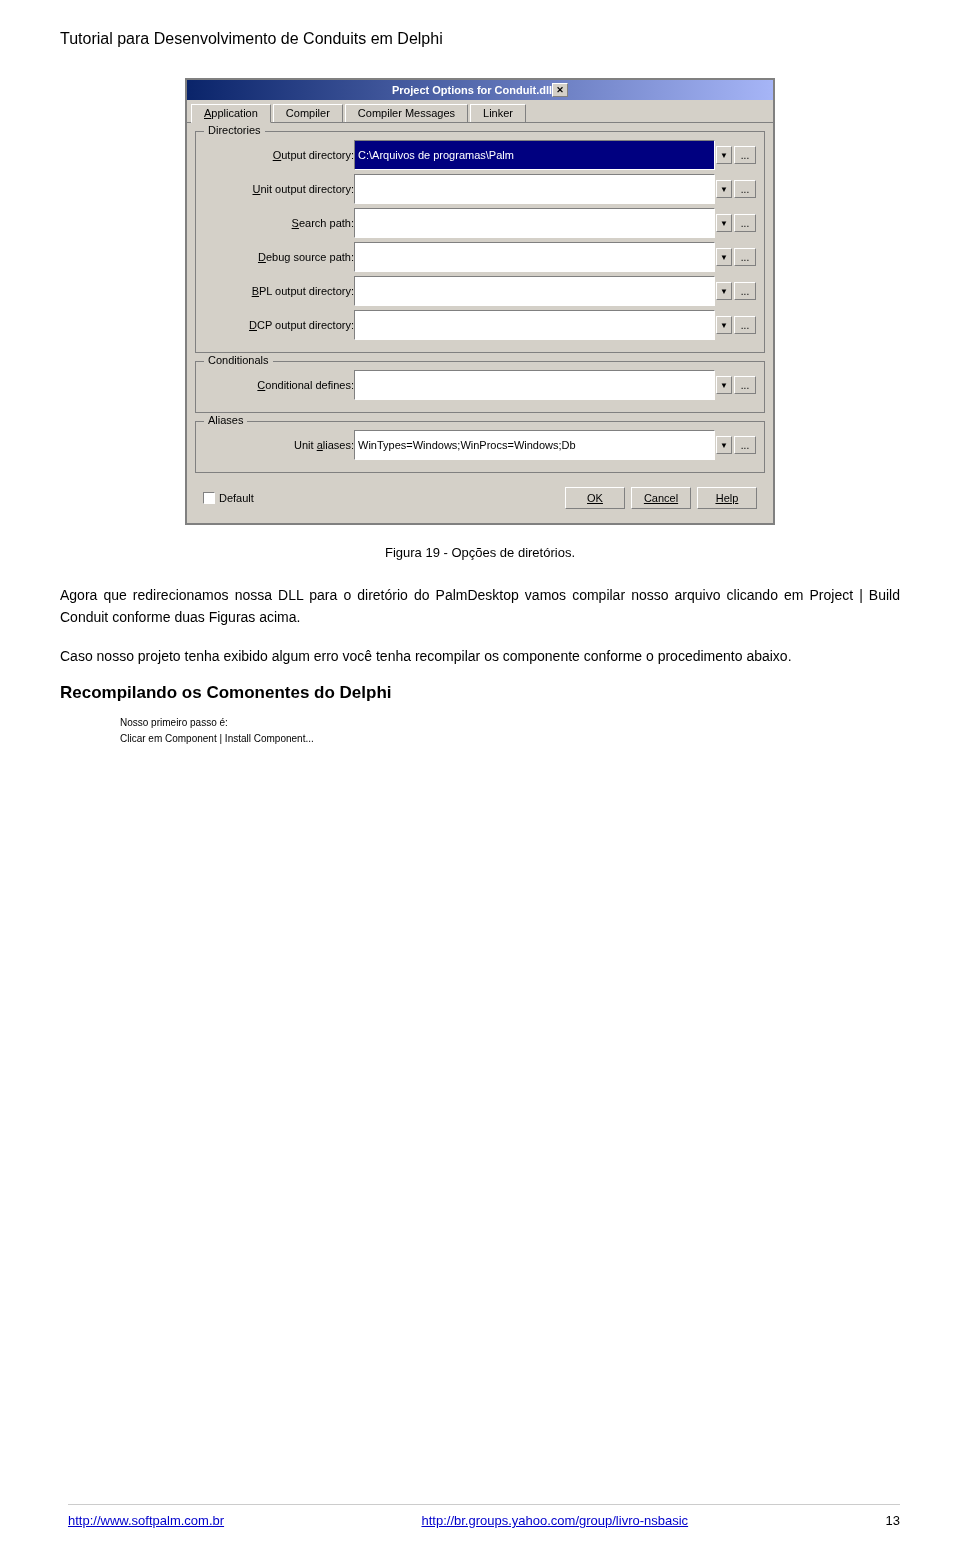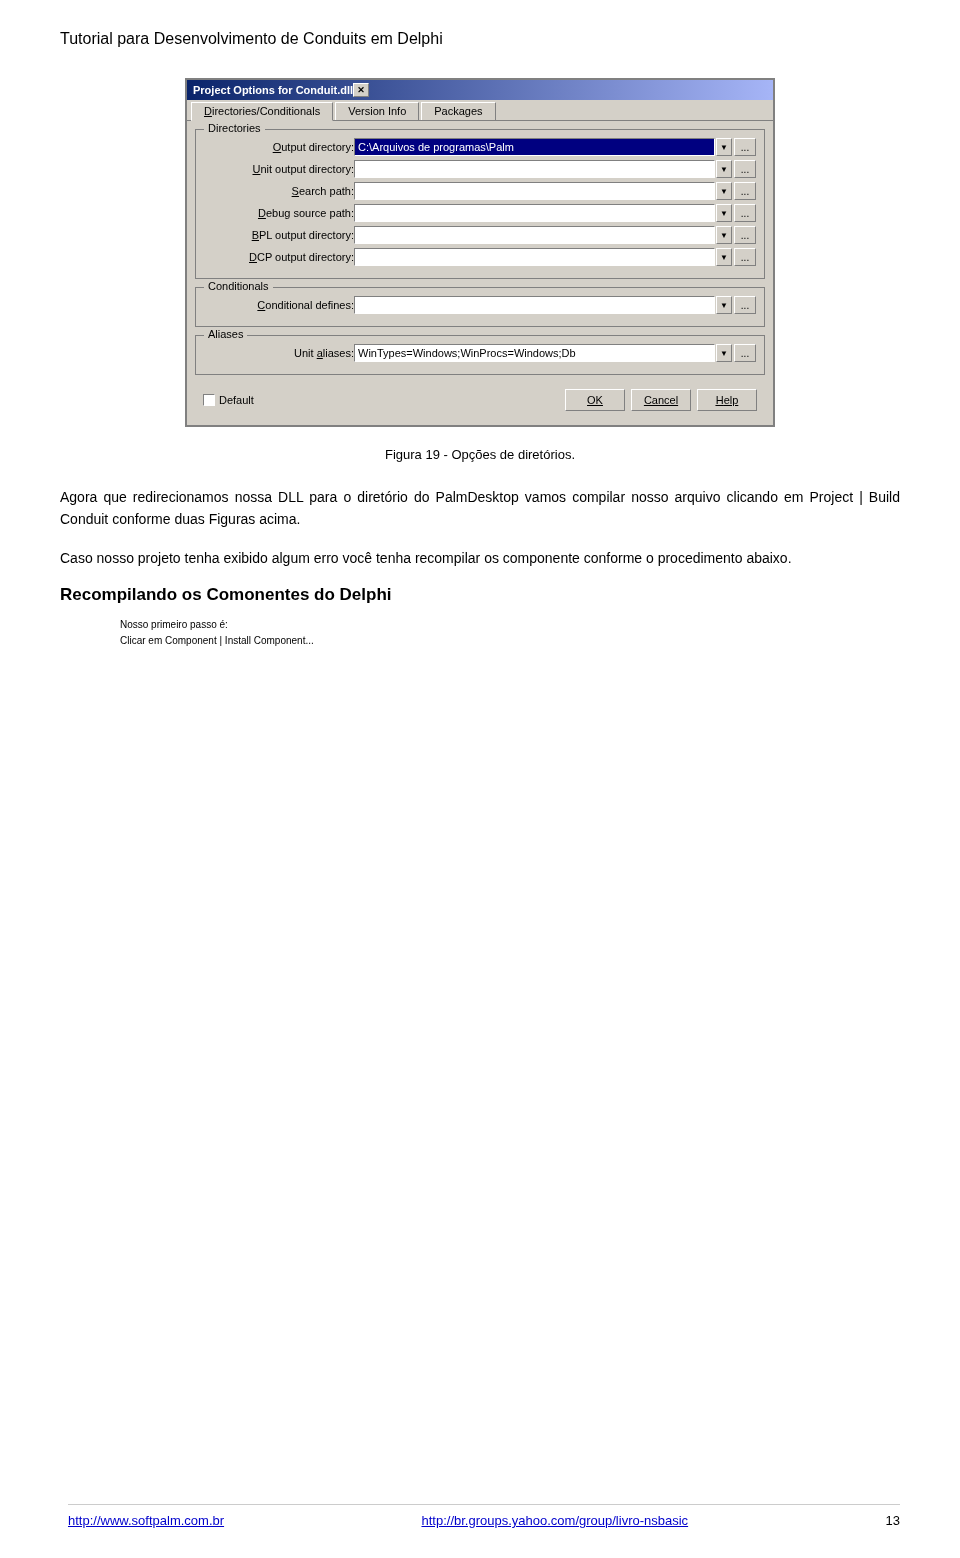--- a/index.html
+++ b/index.html
@@ -32,21 +32,21 @@
       background: #d4d0c8;
       font-family: 'Tahoma', Arial, sans-serif;
       font-size: 11px;
     }
 
     .dialog-titlebar {
       background: linear-gradient(to right, #0a246a, #a6b5f7);
       color: white;
       padding: 3px 6px;
       display: flex;
-      justify-content: flex-start;
+      justify-content: center;
       align-items: center;
       font-size: 11px;
       font-weight: bold;
     }
 
     .dialog-titlebar-close {
       width: 16px;
       height: 14px;
       background: #d4d0c8;
       border: 1px solid;
@@ -129,21 +129,21 @@
     }
 
     .field-input-group {
       display: flex;
       align-items: center;
       flex: 1;
     }
 
     .field-input {
       flex: 1;
-      height: 18px;
+      height: 30px;
       border: 1px solid;
       border-color: #808080 #fff #fff #808080;
       background: #fff;
       font-size: 11px;
       padding: 1px 3px;
     }
 
     .field-input.filled {
       background: #000080;
       color: #fff;
@@ -283,26 +283,27 @@
 <h1 class="page-title">Tutorial para Desenvolvimento de Conduits em Delphi</h1>
 
 <div class="dialog-wrapper">
   <div class="dialog">
 
     <div class="dialog-titlebar">
       <span>Project Options for Conduit.dll</span>
       <div class="dialog-titlebar-close">✕</div>
     </div>
 
-
-    <div class="tabs-row2">
-      <div class="dialog-tab active"><span>D</span>irectories/Conditionals</div>
-      <div class="dialog-tab">Version Info</div>
-      <div class="dialog-tab">Packages</div>
+    <div class="dialog-tabs-row1">
+      <div class="dialog-tab active"><span>A</span>pplication</div>
+      <div class="dialog-tab">Compiler</div>
+      <div class="dialog-tab">Compiler Messages</div>
+      <div class="dialog-tab">Linker</div>
     </div>
+
 
     <div class="dialog-content">
 
       <div class="fieldset-box">
         <span class="fieldset-legend">Directories</span>
 
         <div class="field-row">
           <div class="field-label"><span>O</span>utput directory:</div>
           <div class="field-input-group">
             <input class="field-input filled" type="text" value="C:\Arquivos de programas\Palm" readonly="" style="">

